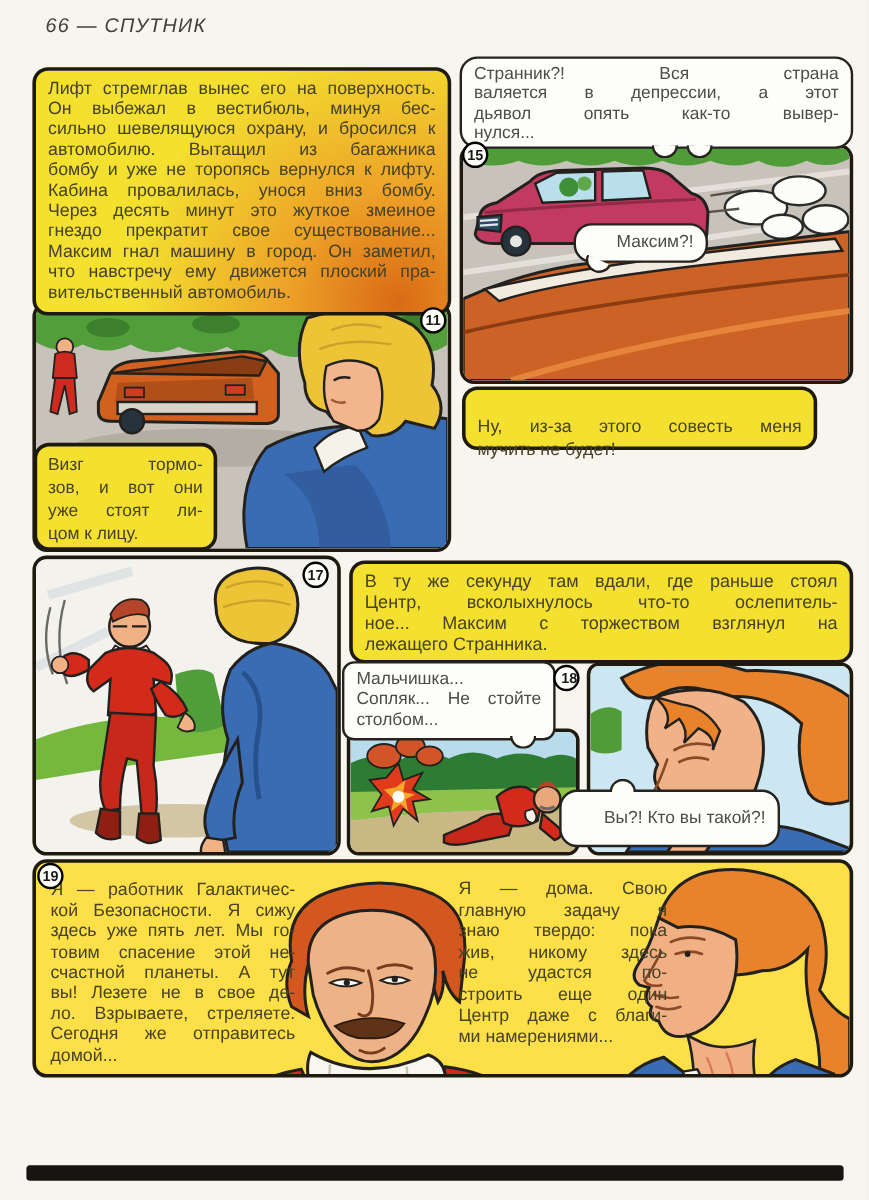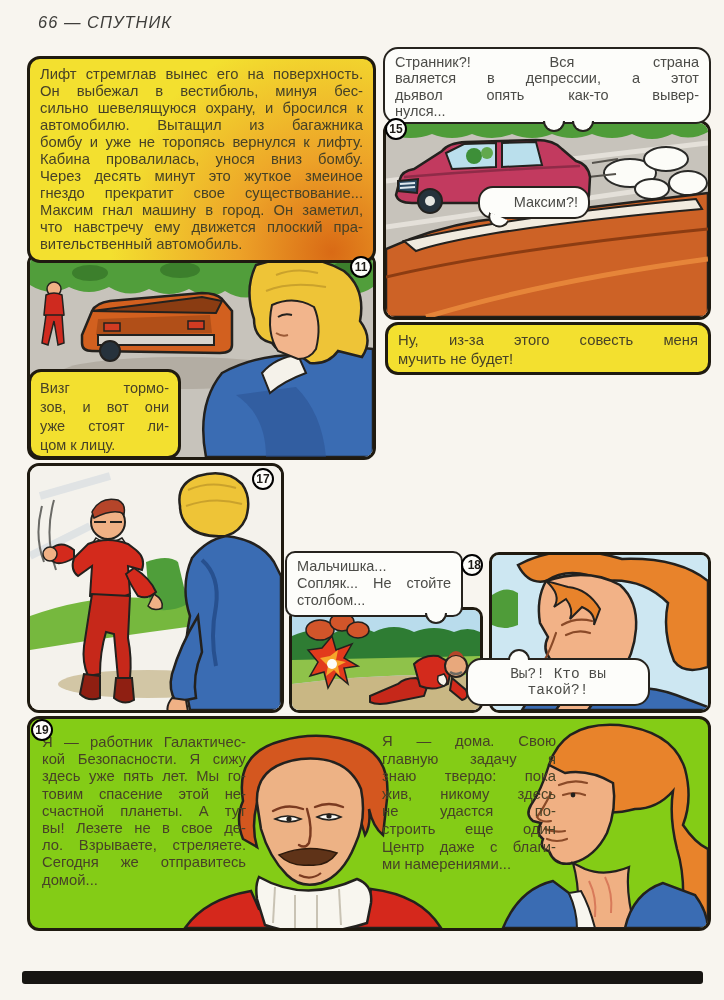--- a/index.html
+++ b/index.html
@@ -51,30 +51,30 @@
   .footer-bar {
     position:absolute; left:22px; top:971px; width:681px; height:13px;
     background:#171512; border-radius:3px; z-index:1;
   }
   
   .narr-lift   { left:27px;  top:56px;  width:349px; height:207px;
     background:radial-gradient(circle at 88% 96%, #d96a15 0%, #eda228 26%, #f3e02f 62%); }
   .bub-strannik{ left:383px; top:47px;  width:328px; height:77px; }
   .pan-15      { left:383px; top:120px; width:328px; height:200px; }
   .bub-maxim   { left:478px; top:186px; width:112px; height:33px; }
-  .cap-sovest  { left:385px; top:322px; width:326px; height:53px; font-size:14.8px; line-height:18.5px; padding-top:6px; }
+  .cap-sovest  { left:385px; top:322px; width:296px; height:53px; font-size:14.8px; line-height:18.5px; padding-top:22px; }
   .pan-16      { left:27px;  top:252px; width:349px; height:208px; }
   .cap-vizg    { left:28px;  top:369px; width:153px; height:90px; font-size:14.5px; line-height:19px; padding:7px 9px; z-index:5; }
   .pan-17      { left:27px;  top:463px; width:257px; height:250px; }
   .narr-center { left:291px; top:467px; width:420px; height:86px; font-size:15px; line-height:17.6px; padding:6px 10px; }
   .bub-malch   { left:285px; top:551px; width:178px; height:66px; line-height:17px; border-radius:10px; }
   .pan-18a     { left:289px; top:607px; width:194px; height:106px; border-radius:10px; }
   .pan-18b     { left:489px; top:552px; width:222px; height:161px; border-radius:10px; }
-  .bub-vy      { left:466px; top:658px; width:184px; height:48px;font-family:Liberation Mono, monospace; }
-  .pan-19      { left:27px;  top:716px; width:684px; height:215px; background:#84cc16; }
+  .bub-vy      { left:466px; top:658px; width:184px; height:48px; }
+  .pan-19      { left:27px;  top:716px; width:684px; height:182px; background:#fde047; }
   .pan-19 svg.chars { position:absolute; left:0; top:0; width:678px; height:209px; z-index:1; }
   .txt-gal  { position:absolute; left:12px;  top:15px; width:204px; z-index:2;
     color:#474227; font-size:14.8px; line-height:17.2px; }
   .txt-home { position:absolute; left:352px; top:14px; width:174px; z-index:2;
     color:#474227; font-size:14.8px; line-height:17.6px; }
   .n15 { left:385px; top:118px; }
   .n16 { left:350px; top:256px; }
   .n17 { left:252px; top:468px; }
   .n18 { left:461px; top:554px;text-align:right; }
   .n19 { left:31px;  top:719px; }
@@ -252,20 +252,26 @@
           </g>
         <path d="M196,70 Q230,74 244,96 L251,110 L251,244 L160,244 Q150,200 160,150 Q150,120 162,92 Q176,74 196,70 Z" fill="#3a6cb3" stroke="#23211e" stroke-width="2.5"></path>
         <path d="M172,94 Q190,110 186,140 Q180,170 186,200" stroke="#27508f" stroke-width="4" fill="none"></path>
         <path d="M168,150 Q150,180 142,208 Q138,224 146,236 L166,232 Q162,210 172,186 Z" fill="#3a6cb3" stroke="#23211e" stroke-width="2.5"></path>
         <path d="M142,232 Q134,242 140,250 L158,246 L156,234 Z" fill="#f0b185" stroke="#23211e" stroke-width="2"></path>
       </g>
     </svg>
   </div>
   <div class="pnum n17">17</div>
 
+  <div class="caption narr-center">
+      <div class="tline">В ту же секунду там вдали, где раньше стоял</div>
+      <div class="tline">Центр, всколыхнулось что-то ослепитель-</div>
+      <div class="tline">ное... Максим с торжеством взглянул на</div>
+      <div class="tline">лежащего Странника.</div>
+    </div>
 
   <div class="bubble bub-malch">
       <div class="tline">Мальчишка...</div>
       <div class="tline">Сопляк... Не стойте</div>
       <div class="tline">столбом...</div>
     </div>
   <div class="bump" style="left:425px; top:613px;"></div>
   <div class="pnum n18">18</div>
 
   <div class="panel pan-18a">

